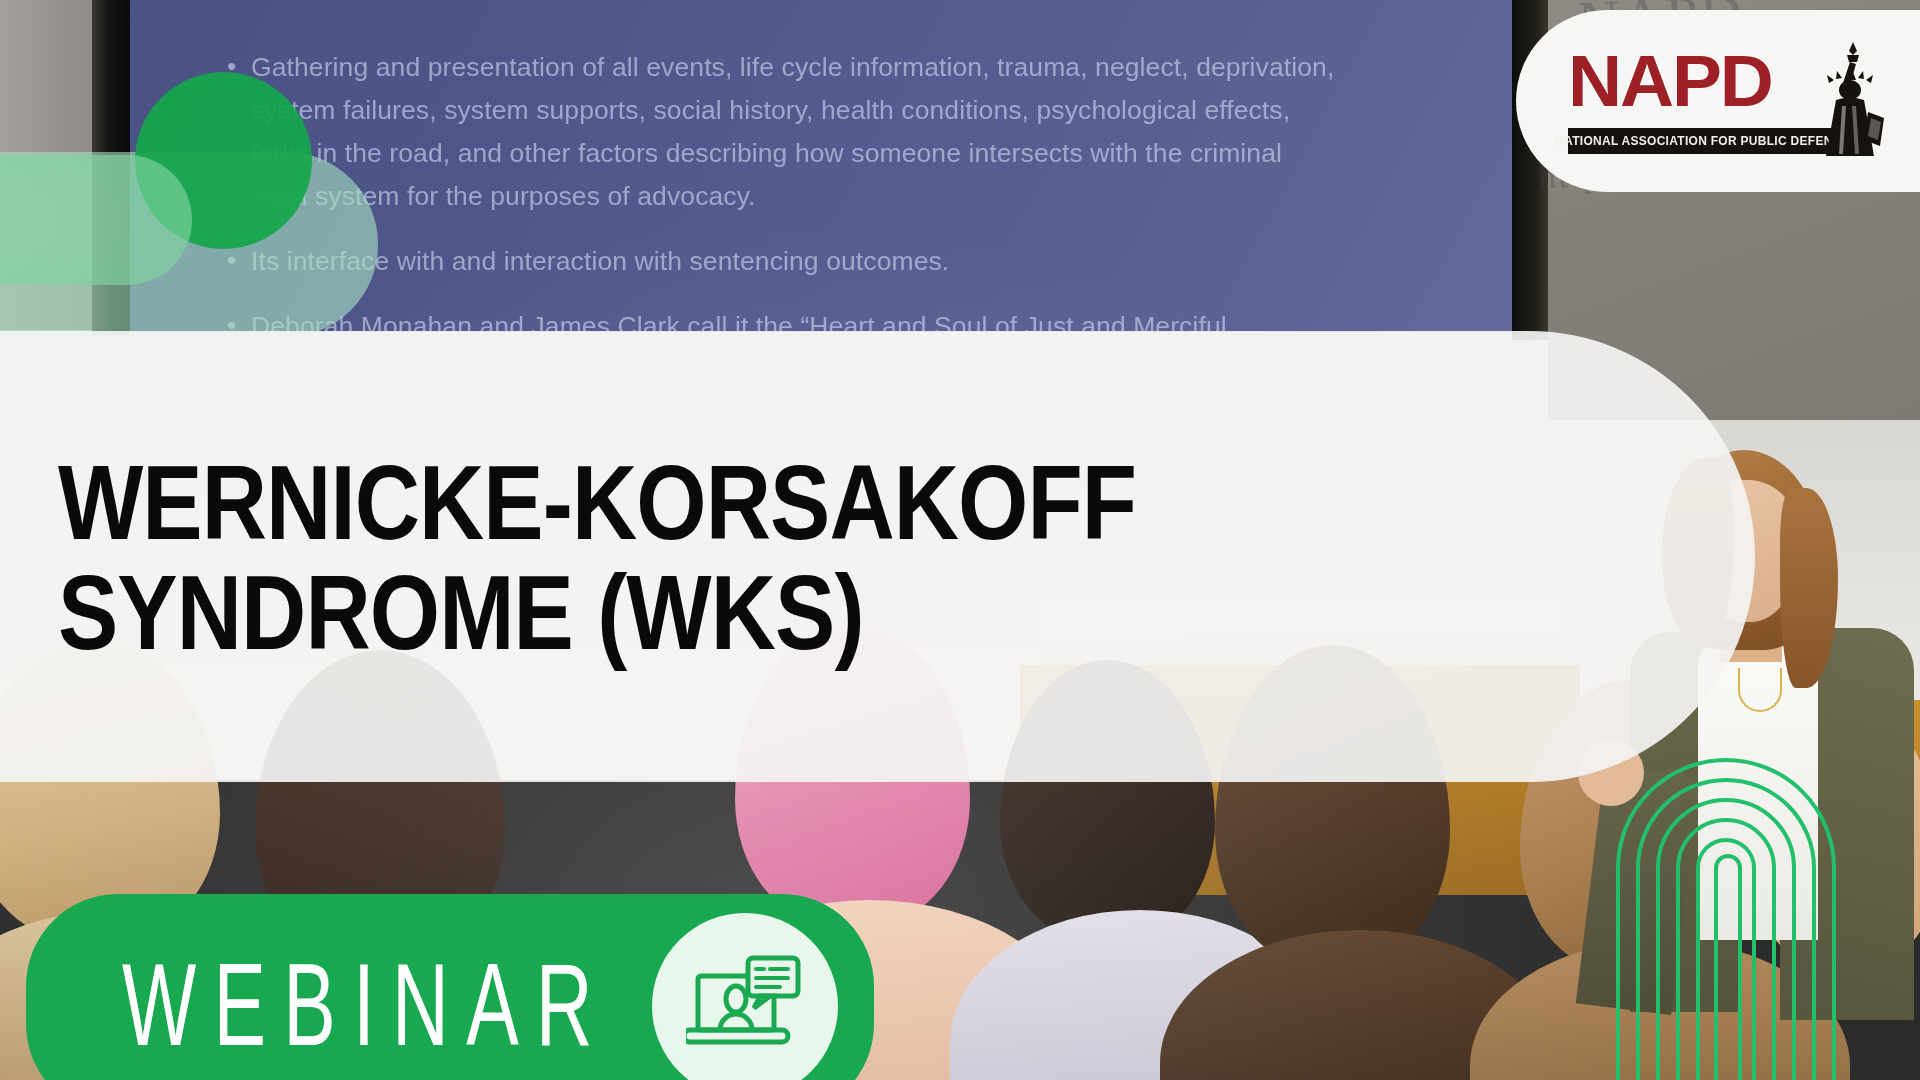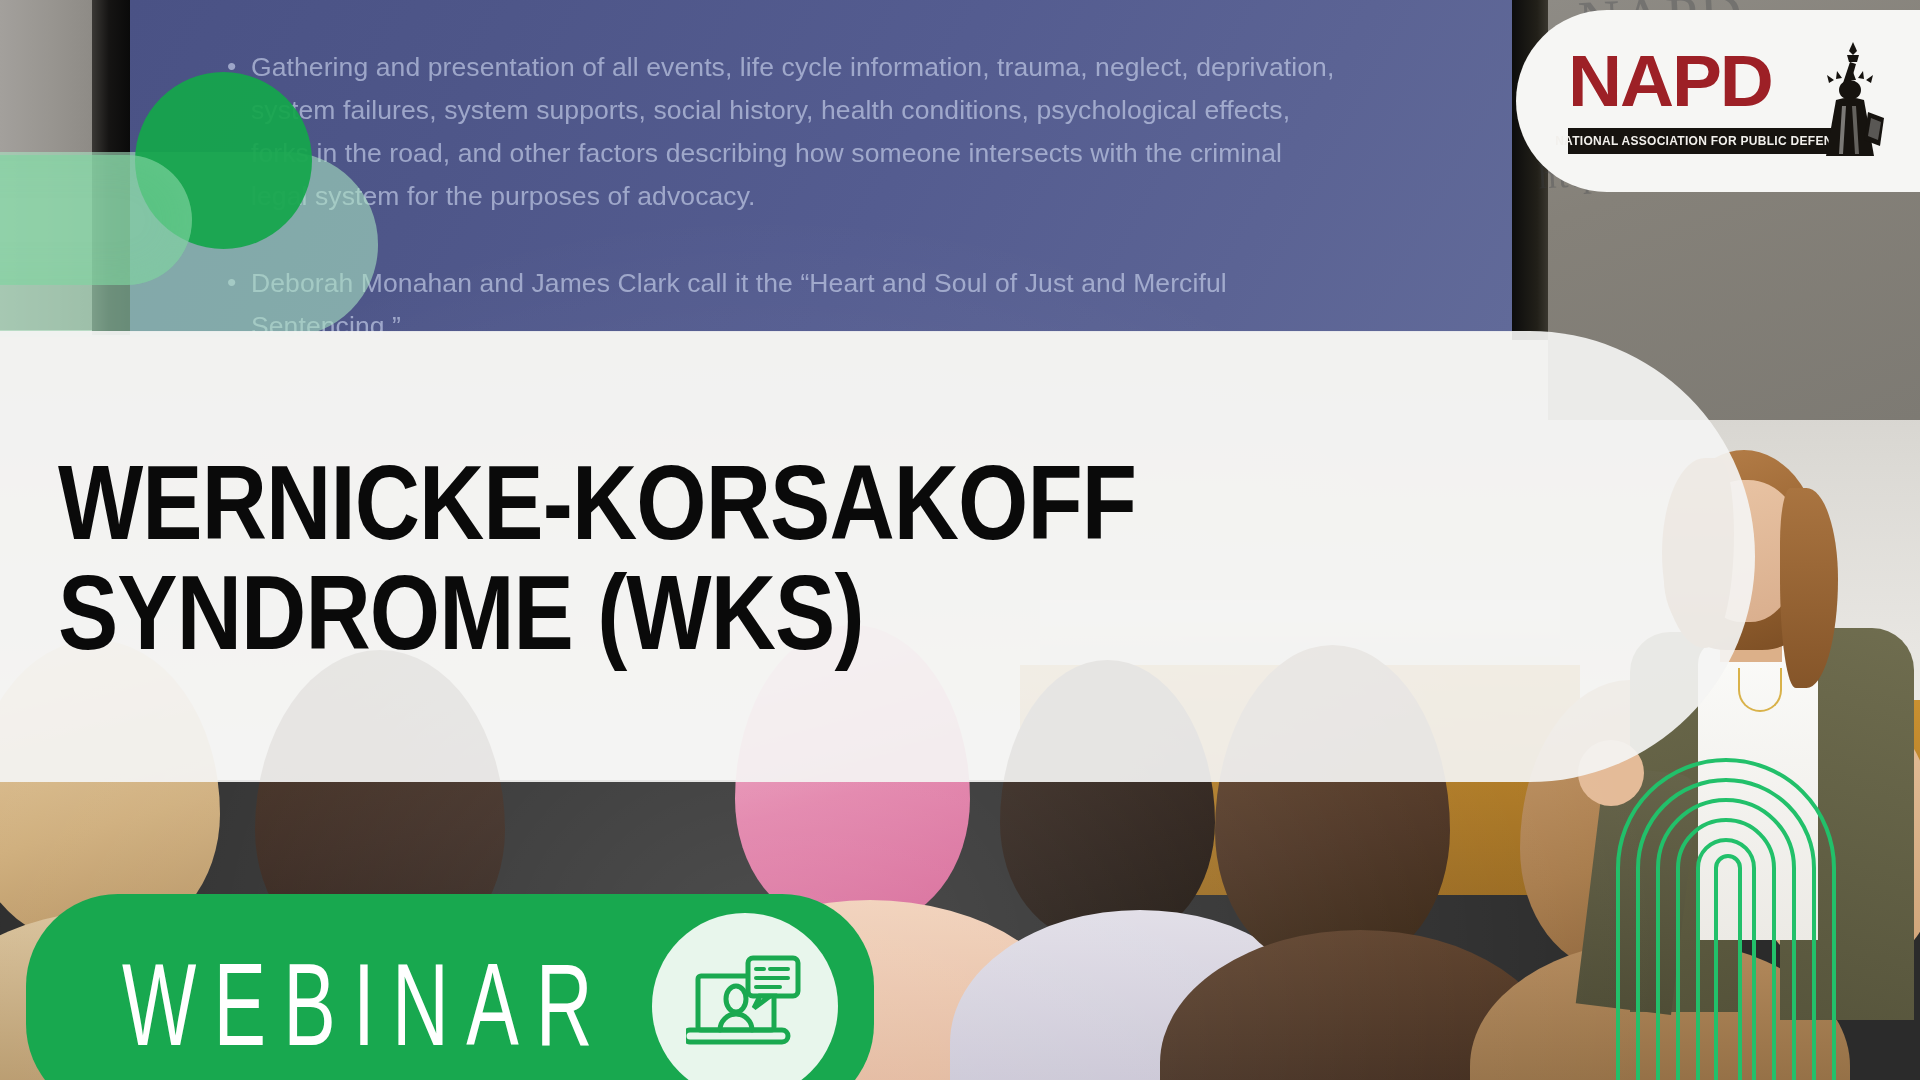--- a/index.html
+++ b/index.html
@@ -191,20 +191,21 @@
       <div class="p-arm"></div>
       <div class="p-hand"></div>
     </div>
 
     <div class="photo-soft"></div>
   </div>
 
   <div class="slide-text">
     <span class="bullet">Gathering and presentation of all events, life cycle information, trauma, neglect, deprivation, system failures, system supports, social history, health conditions, psychological effects, forks in the road, and other factors describing how someone intersects with the criminal legal system for the purposes of advocacy.</span>
     <span class="gap"></span>
+    <span class="bullet">Its interface with and interaction with sentencing outcomes.</span>
     <span class="gap"></span>
     <span class="bullet">Deborah Monahan and James Clark call it the “Heart and Soul of Just and Merciful Sentencing.”</span>
   </div>
   <div class="slide-footnote">Monahan, D. &amp; Clark, J. (2019, March 14). The Heart and Soul of Just and Merciful Sentencing. Human Rights Defense Center. https://www.prisonlegalnews.org/news/2019/mar/14/heart-and-soul-of-just-and-merciful-sentencing/ and Mallett, J. R. (2021, October 11). Modern Sentencing Mitigation. Northwestern Pritzker School of Law Scholarly Commons. https://scholarlycommons.law.northwestern.edu/nulr/vol116/iss6/3/</div>
 
   <div class="deco-pill-b"></div>
   <div class="deco-circle"></div>
   <div class="deco-pill-a"></div>
 
   <div class="title-panel"></div>

